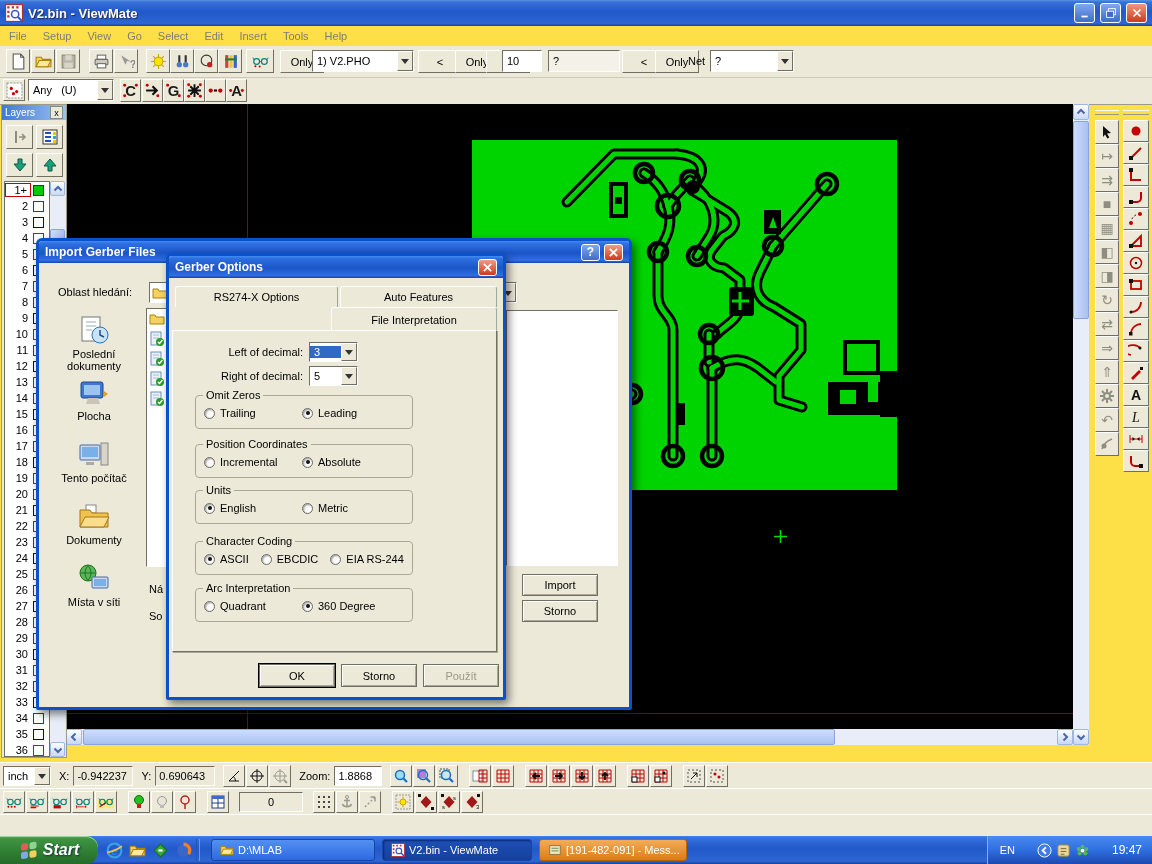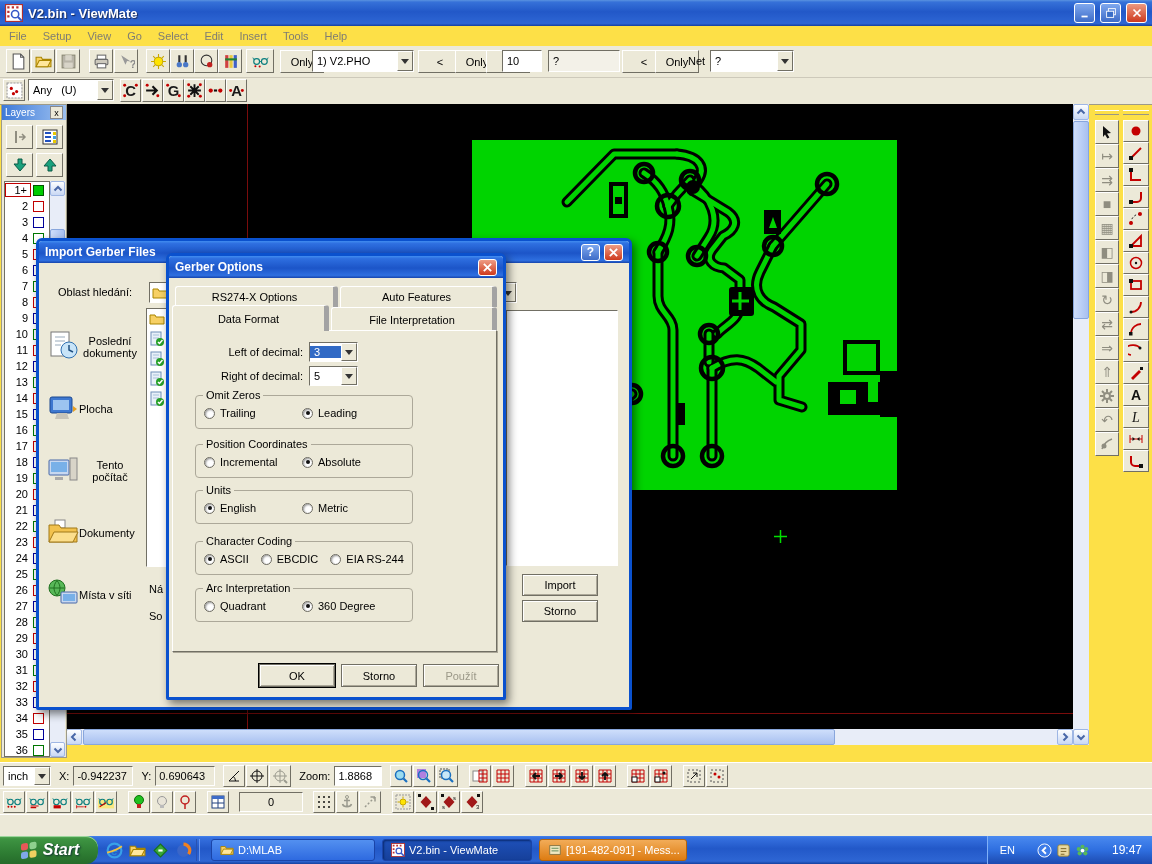--- a/index.html
+++ b/index.html
@@ -56,34 +56,34 @@
   .vt{width:24px;height:24px;background:#ECE9D8;border-top:1px solid #fff;border-left:1px solid #fff;border-right:1px solid #716F64;border-bottom:1px solid #716F64;display:flex;align-items:center;justify-content:center;box-sizing:border-box}
   .vt svg{width:16px;height:16px}
   .ridge{position:absolute;height:3px;border-top:1px solid #fff;border-bottom:1px solid #9a9786}
   
   .dlg{position:absolute;background:#ECE9D8;border:3px solid #0A51CE;border-radius:6px 6px 2px 2px;box-shadow:3px 4px 8px rgba(0,0,0,.5);box-sizing:border-box}
   .dlg-title{height:22px;border-radius:3px 3px 0 0;background:linear-gradient(180deg,#418CF0 0%,#2E6FE0 12%,#1C55C8 55%,#2E6FE0 88%,#1644AC 100%);display:flex;align-items:center;padding:0 6px;color:#fff;font-weight:bold;font-size:12px;gap:4px}
   .dx,.dhelp{width:19px;height:17px;border-radius:3px;border:1px solid #fff;display:flex;align-items:center;justify-content:center;box-sizing:border-box}
   .dx{background:linear-gradient(180deg,#EE9C85,#CF3A1D)}
   .dhelp{background:linear-gradient(180deg,#7FA8EE,#3E6CC8);color:#fff;font-weight:bold}
   .dlg-body{position:relative;width:100%;height:calc(100% - 22px)}
-  .tab{position:absolute;height:21px;background:#ECE9D8;border-top:1px solid #fff;border-left:1px solid #fff;border-right:5px solid #a3a3a3;border-radius:3px 3px 0 0;display:flex;align-items:center;justify-content:center;box-sizing:border-box;z-index:1}
+  .tab{position:absolute;height:21px;background:#ECE9D8;border-top:1px solid #fff;border-left:1px solid #fff;border-right:1px solid #a3a3a3;border-radius:3px 3px 0 0;display:flex;align-items:center;justify-content:center;box-sizing:border-box;z-index:1}
   .tab.active{z-index:3;font-size:11px}
   .tpanel{position:absolute;border:1px solid;border-color:#fff #716F64 #716F64 #fff;background:#ECE9D8;box-shadow:1px 1px 0 #aca899;z-index:2;box-sizing:border-box}
   .gbox{position:absolute;border:1px solid #ACA899;border-radius:4px;box-sizing:border-box}
   .legend{position:absolute;top:-7px;left:7px;background:#ECE9D8;padding:0 3px;white-space:nowrap}
   .gopts{position:absolute;left:8px;top:11px;display:flex;align-items:center}
   .ropt{display:flex;align-items:center;gap:5px;margin-right:12px;white-space:nowrap}
   .radio{width:11px;height:11px;border-radius:50%;background:#fff;border:1px solid #6c6a60;box-shadow:inset 1px 1px 2px rgba(0,0,0,.4);display:inline-block;position:relative;box-sizing:border-box}
   .radio.on:after{content:"";position:absolute;left:2.5px;top:2.5px;width:4px;height:4px;border-radius:50%;background:#111}
   .pbtn{position:absolute;border:1px solid #716F64;box-shadow:inset 1px 1px 0 #fff,inset -1px -1px 0 #aca899;background:#ECE9D8;display:flex;align-items:center;justify-content:center;box-sizing:border-box}
   .pbtn.def{outline:1px solid #000}
   .pbtn.dis{color:#9B9888}
   .whitebox{position:absolute;background:#fff;border:1px solid;border-color:#716F64 #fff #fff #716F64;box-sizing:border-box}
-  .place{width:94px;height:62px;display:flex;align-items:center;justify-content:flex-start}
+  .place{width:94px;height:62px;display:flex;flex-direction:column;justify-content:flex-start}
   .place .ic svg{width:32px;height:32px}
   .plabel{text-align:center;line-height:12px;margin-top:1px}
   
   .sbar{position:absolute;left:0;width:1152px;height:26px;background:#ECE9D8;border-top:1px solid #fff;display:flex;align-items:center;padding-left:3px;box-sizing:border-box}
   .sbtn{width:22px;height:22px;background:#ECE9D8;border-top:1px solid #fff;border-left:1px solid #fff;border-right:1px solid #716F64;border-bottom:1px solid #716F64;display:flex;align-items:center;justify-content:center;box-sizing:border-box;flex:none}
   .sbtn svg{width:16px;height:16px}
   .irow{display:flex;gap:1px;align-items:center}
   .isep{width:9px;flex:none}
   .sfield{border:1px solid;border-color:#716F64 #fff #fff #716F64;background:#ECE9D8;display:flex;align-items:center;padding:0 3px;height:20px;box-sizing:border-box;font-size:11px;flex:none}
   .sfield.w{background:#fff}
@@ -980,21 +980,20 @@
       <span>Gerber Options</span>
       <span class="dx" style="margin-left:auto">
           <svg width="11" height="11" viewBox="0 0 12 12">
             <path d="M2 2l8 8M10 2l-8 8" stroke="#fff" stroke-width="2"></path>
           </svg>
         </span>
     </div>
     <div class="dlg-body">
       <span class="tab" style="left:6px;top:8px;width:163px">RS274-X Options</span>
       <span class="tab" style="left:171px;top:8px;width:157px">Auto Features</span>
-      <span class="tab active" style="left:3px;top:27px;width:157px;height:26px">Data Format</span>
       <span class="tab" style="left:162px;top:29px;width:166px;height:24px">File Interpretation</span>
       <div class="tpanel" style="left:3px;top:52px;width:325px;height:322px">
         <span class="lbl" style="left:10px;top:15px;width:120px;text-align:right">Left of decimal:</span>
         <div class="combo3d" style="left:136px;top:11px;width:49px;height:20px">
           <span class="cval" style="background:#316AC5;color:#fff">3</span>
           <span class="ddbtn"></span>
         </div>
         <span class="lbl" style="left:10px;top:39px;width:120px;text-align:right">Right of decimal:</span>
         <div class="combo3d" style="left:136px;top:35px;width:49px;height:20px">
           <span class="cval">5</span>

